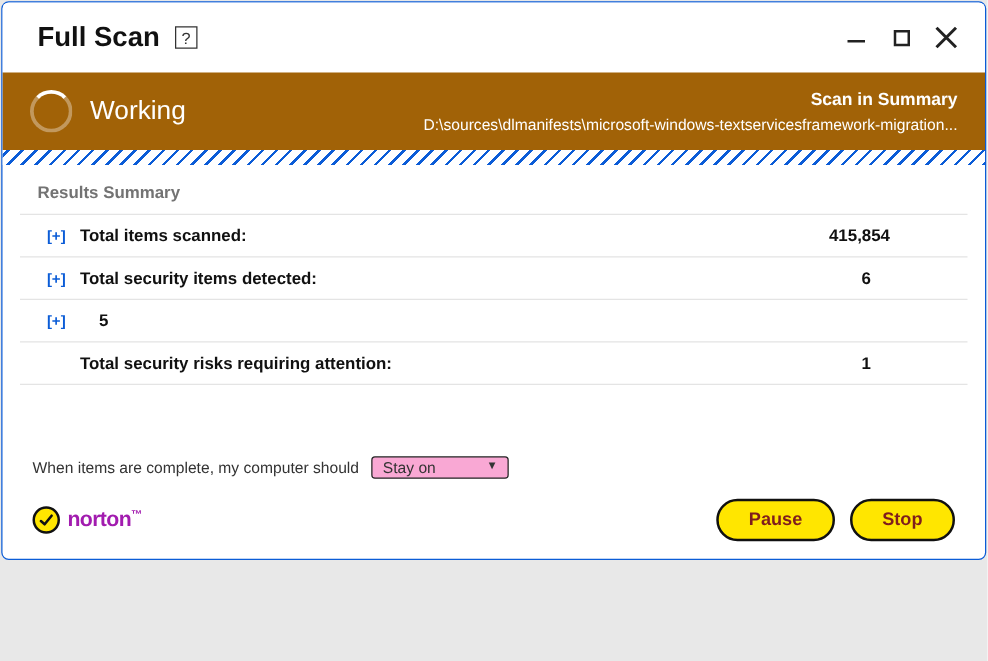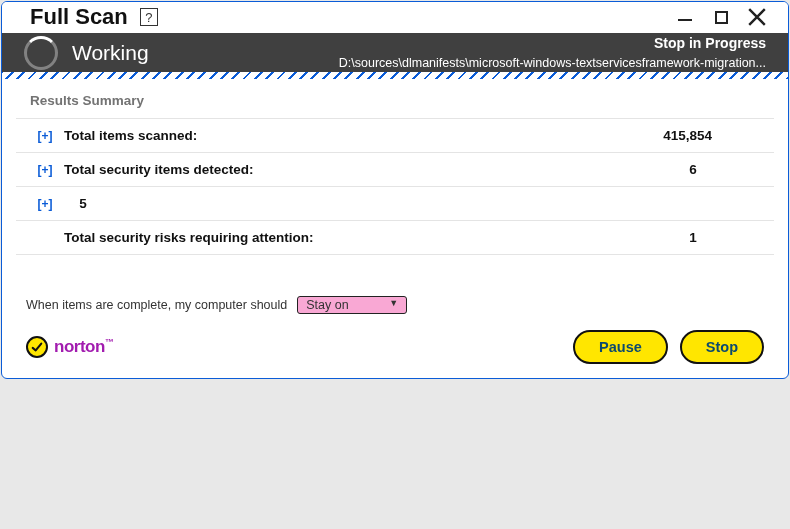--- a/index.html
+++ b/index.html
@@ -1,38 +1,38 @@
 <!DOCTYPE html>
 <html><head>
 <meta charset="utf-8">
 <style>
 * { box-sizing: border-box; margin: 0; padding: 0; font-family: Arial, Helvetica, sans-serif; }
 body { background: #e8e8e8; width: 790px; height: 529px; overflow: hidden; }
 .window {
-  width: 788px; height: 378px; margin: 1px; background: #fff;
+  width: 788px; height: 447px; margin: 1px; background: #fff;
   border: 1px solid #0b5cd7; border-radius: 6px; overflow: hidden;
   display: flex; flex-direction: column;
 }
 .titlebar {
   height: 56px; display: flex; align-items: center; justify-content: space-between;
   padding: 0 22px 0 28px; background: #fff;
 }
 .title-left { display: flex; align-items: center; gap: 12px; }
 .title-text { font-size: 22px; font-weight: bold; color: #111; }
 .help-box {
   width: 18px; height: 18px; border: 1.5px solid #333; display: flex;
   align-items: center; justify-content: center; font-size: 13px; color: #333;
 }
 .win-controls { display: flex; gap: 18px; align-items: center; }
 .win-btn { width: 18px; height: 18px; display: flex; align-items: center; justify-content: center; cursor: pointer; }
 .win-min { border-bottom: 2px solid #222; width: 14px; height: 0; margin-top: 6px; }
 .win-max { width: 13px; height: 13px; border: 2px solid #222; }
 
 .blue-band {
-  background: #404040; color: #fff; height: 62px; display: flex;
+  background: #a16207; color: #fff; height: 62px; display: flex;
   align-items: center; justify-content: space-between; padding: 0 22px 0 22px;
 }
 .working-wrap { display: flex; align-items: center; gap: 14px; }
 .spinner {
   width: 34px; height: 34px; border: 3px solid rgba(255,255,255,0.35);
   border-top-color: #fff; border-radius: 50%; animation: spin 1.2s linear infinite;
 }
 @keyframes spin { to { transform: rotate(360deg); } }
 .working-text { font-size: 21px; font-weight: 400; }
 .progress-info { text-align: right; font-size: 12.5px; line-height: 1.45; }
@@ -76,21 +76,21 @@
   width: 22px; height: 22px; border: 2px solid #111; border-radius: 50%;
   display: flex; align-items: center; justify-content: center; background: #ffe600;
 }
 .brand-circle svg { width: 12px; height: 12px; }
 .brand-text { font-weight: bold; font-size: 17px; letter-spacing: -0.5px; color: #a21caf; }
 .sup { font-size: 9px; vertical-align: super; }
 
 .action-btns { display: flex; gap: 12px; }
 .pill {
   background: #ffe600; border: 2px solid #111; border-radius: 20px;
-  padding: 7px 24px; font-size: 14.5px; font-weight: bold; cursor: pointer; color: #0c4a6e;
+  padding: 7px 24px; font-size: 14.5px; font-weight: bold; cursor: pointer; color: #7f1d1d;
 }
 </style>
 </head>
 <body>
 
 <div class="window">
 
   <div class="titlebar">
     <div class="title-left">
       <span class="title-text">Full Scan</span>
@@ -110,21 +110,21 @@
       </div>
     </div>
   </div>
 
   <div class="blue-band">
     <div class="working-wrap">
       <div class="spinner"></div>
       <span class="working-text">Working</span>
     </div>
     <div class="progress-info">
-      <div class="progress-title">Stop in Progress</div>
+      <div class="progress-title">Scan in Summary</div>
       <div>D:\sources\dlmanifests\microsoft-windows-textservicesframework-migration...</div>
     </div>
   </div>
 
   <div class="stripe"></div>
 
   <div class="content">
     <div class="results-header">Results Summary</div>
     <div id="rows-container">
         <div class="result-row">

